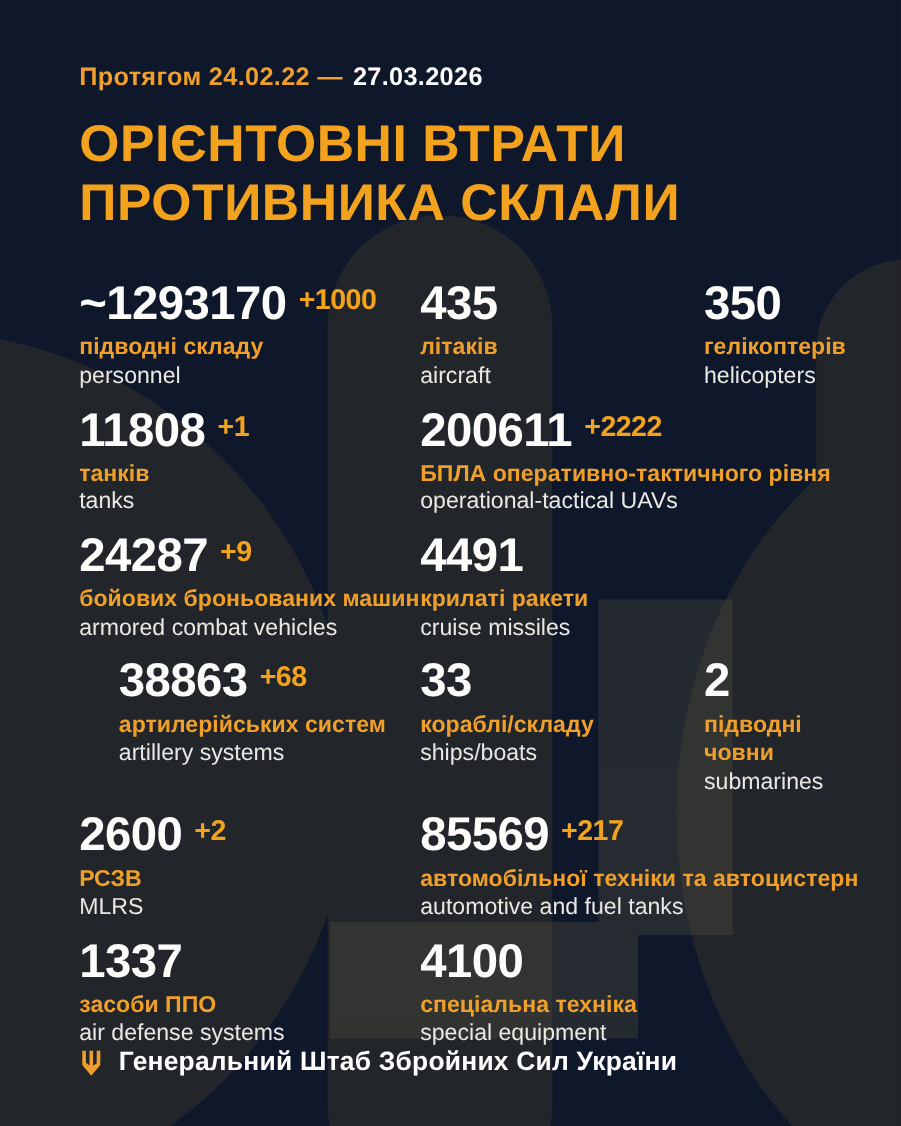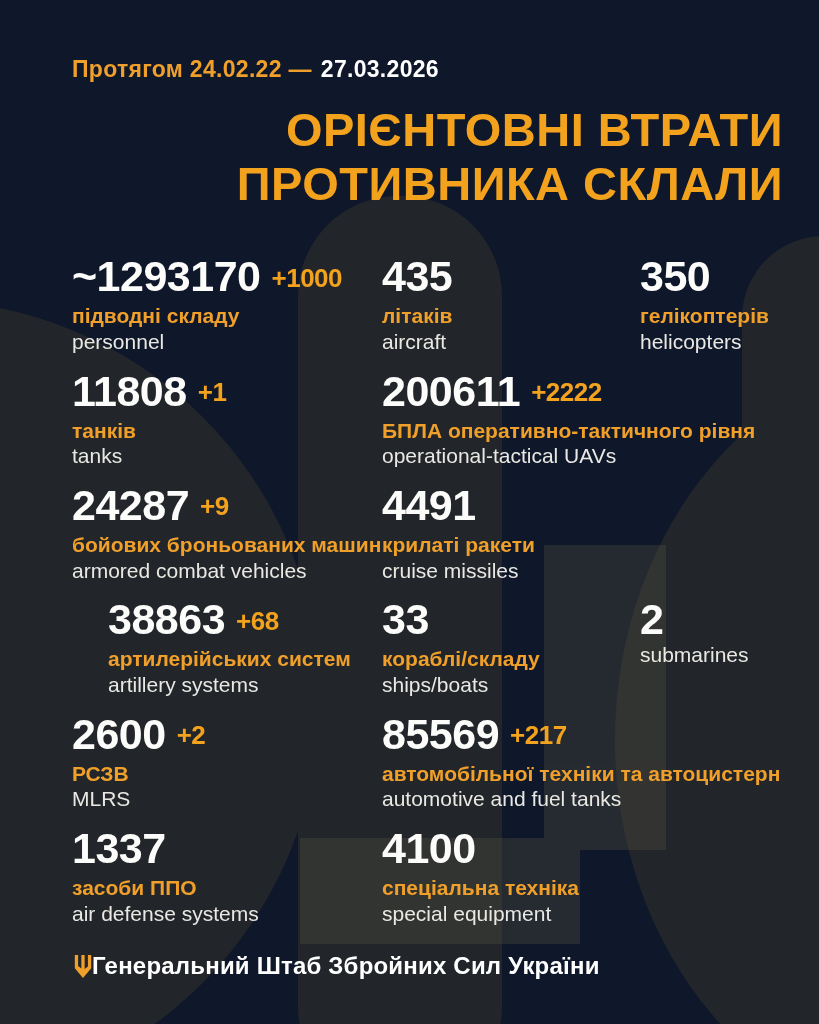--- a/index.html
+++ b/index.html
@@ -10,47 +10,47 @@
     -webkit-font-smoothing:antialiased;
   }
   .watermark { position:absolute; left:0; top:0; width:819px; height:1024px; }
   .content { position:relative; padding:56px 36px 0 72px; }
 
   .period { font-size:23px; letter-spacing:.3px; }
   .period-label { color:#F0A02A; font-weight:600; }
   .period-date { color:#FFFFFF; font-weight:700; margin-left:9px; }
 
   .title { margin:20px 0 0 0; color:#F3A21D; font-weight:800;
-           font-size:47px; line-height:1.14; letter-spacing:.5px;text-align:right; }
+           font-size:47px; line-height:1.14; letter-spacing:.5px; }
   .title span { display:block; }
 
   .stats {
     margin-top:44px;
     display:grid;
     grid-template-columns:310px 258px 1fr;
     row-gap:14px;
   }
   .stat { min-height:97px; }
-  .num-line { display:flex; align-items:center; }
+  .num-line { display:flex; }
   .num { font-size:43px; line-height:1.05; font-weight:700; color:#FCFCFA; letter-spacing:-0.5px; }
   .delta { font-size:26px; font-weight:700; color:#F3A21D; margin-left:11px; margin-top:3px; letter-spacing:-0.5px; }
   .delta:empty { display:none; }
   .uk { margin-top:4px; font-size:21px; line-height:1.22; font-weight:700; color:#F0A02A; }
   .en { font-size:21px; line-height:1.22; font-weight:400; color:#E9E8E3; }
 
   .s1 {grid-area:1/1;} .s2 {grid-area:1/2;} .s3 {grid-area:1/3;}
   .s4 {grid-area:2/1;} .s5 {grid-area:2/2/3/4;}
   .s6 {grid-area:3/1;} .s7 {grid-area:3/2/4/4;}
   .s8 {grid-area:4/1;margin-left:36px;} .s9 {grid-area:4/2;} .s10{grid-area:4/3;}
   .s11{grid-area:5/1;} .s12{grid-area:5/2/6/4;}
   .s13{grid-area:6/1;} .s14{grid-area:6/2/7/4;}
 
   .footer {
     position:absolute; left:74px; bottom:44px;
-    display:flex; align-items:center; 
+    display:flex; align-items:center; gap:16px;
     color:#FFFFFF; font-size:24px; font-weight:600; letter-spacing:.2px;
   }
   .trident-icon { width:18px; height:23px; fill:#F0A02A; flex:0 0 auto; }
 </style>
 </head>
 <body>
 
 <div class="poster">
 
   <svg class="watermark" viewBox="0 0 819 1024" aria-hidden="true">
@@ -153,20 +153,21 @@
             <span class="num">33</span>
           </div>
         <div class="uk">кораблі/складу</div>
         <div class="en">ships/boats</div>
       </div>
 
       <div class="stat s10">
         <div class="num-line">
             <span class="num">2</span>
           </div>
+        <div class="uk">підводні човни</div>
         <div class="en">submarines</div>
       </div>
 
       <div class="stat s11">
         <div class="num-line">
             <span class="num">2600</span>
             <span class="delta">+2</span>
           </div>
         <div class="uk">РСЗВ</div>
         <div class="en">MLRS</div>

